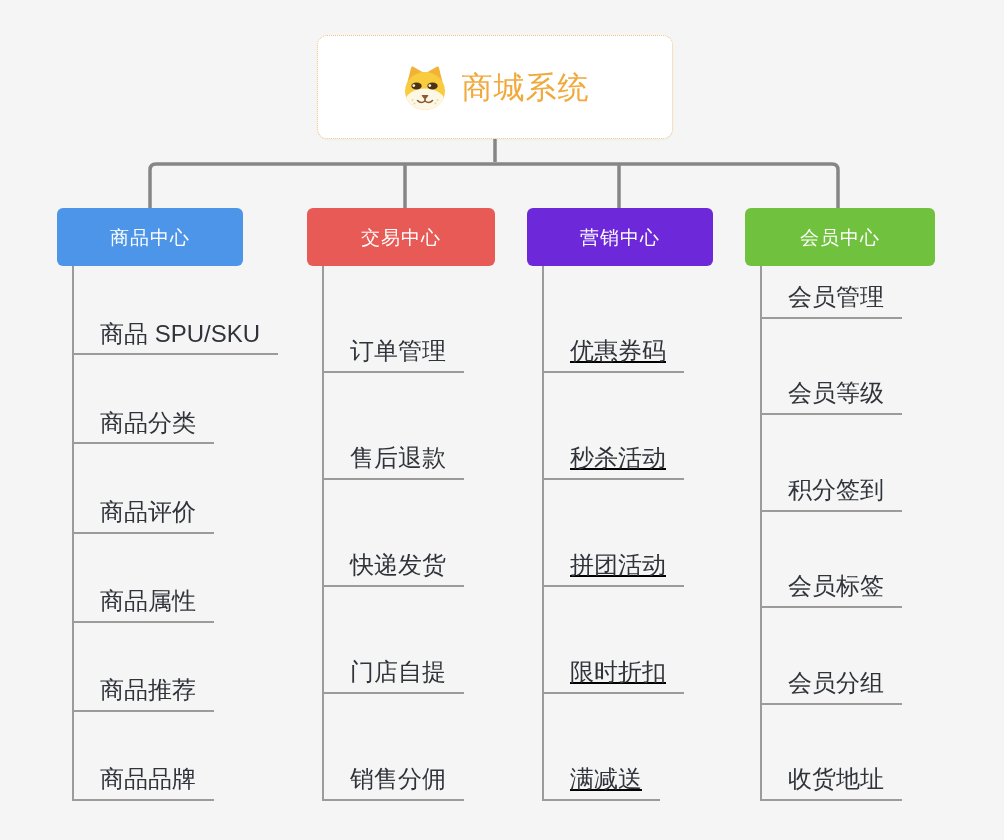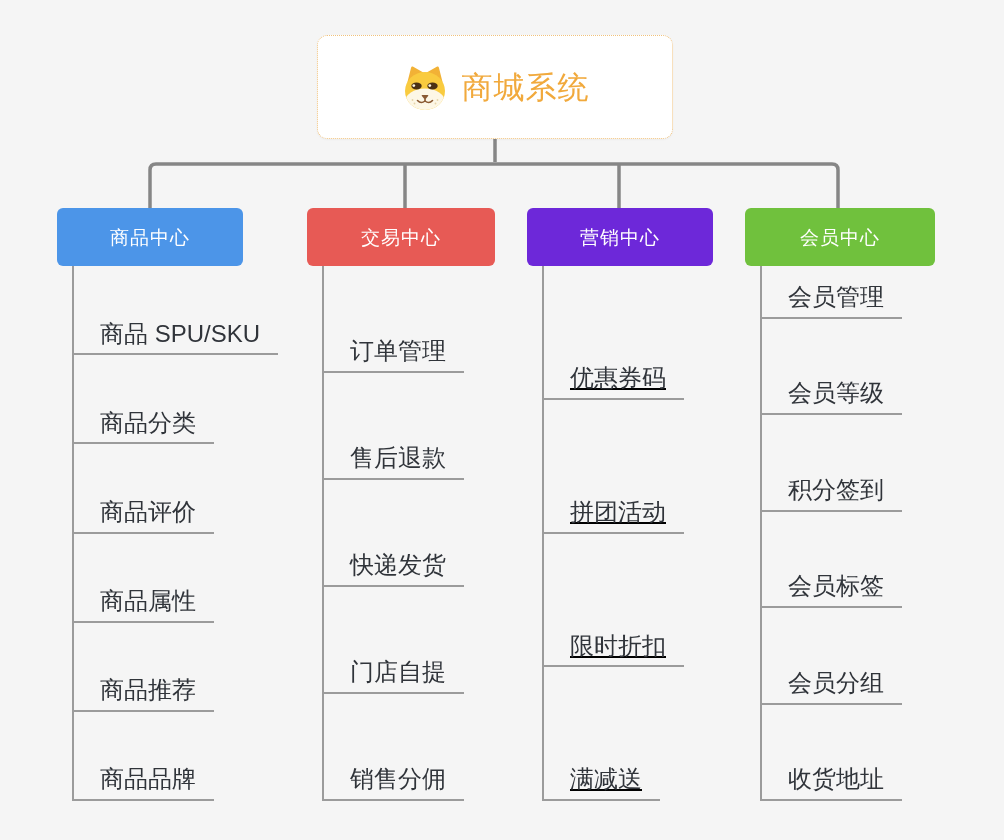--- a/index.html
+++ b/index.html
@@ -134,20 +134,23 @@
     <div class="slot">
         <span class="subtopic">销售分佣</span>
       </div>
   </div>
 
   <div class="branch-col c2">
     <div class="slot">
         <span class="subtopic">优惠券码</span>
       </div>
     <div class="slot">
+        <span class="subtopic">秒杀活动</span>
+      </div>
+    <div class="slot">
         <span class="subtopic">拼团活动</span>
       </div>
     <div class="slot">
         <span class="subtopic">限时折扣</span>
       </div>
     <div class="slot">
         <span class="subtopic">满减送</span>
       </div>
   </div>
 

